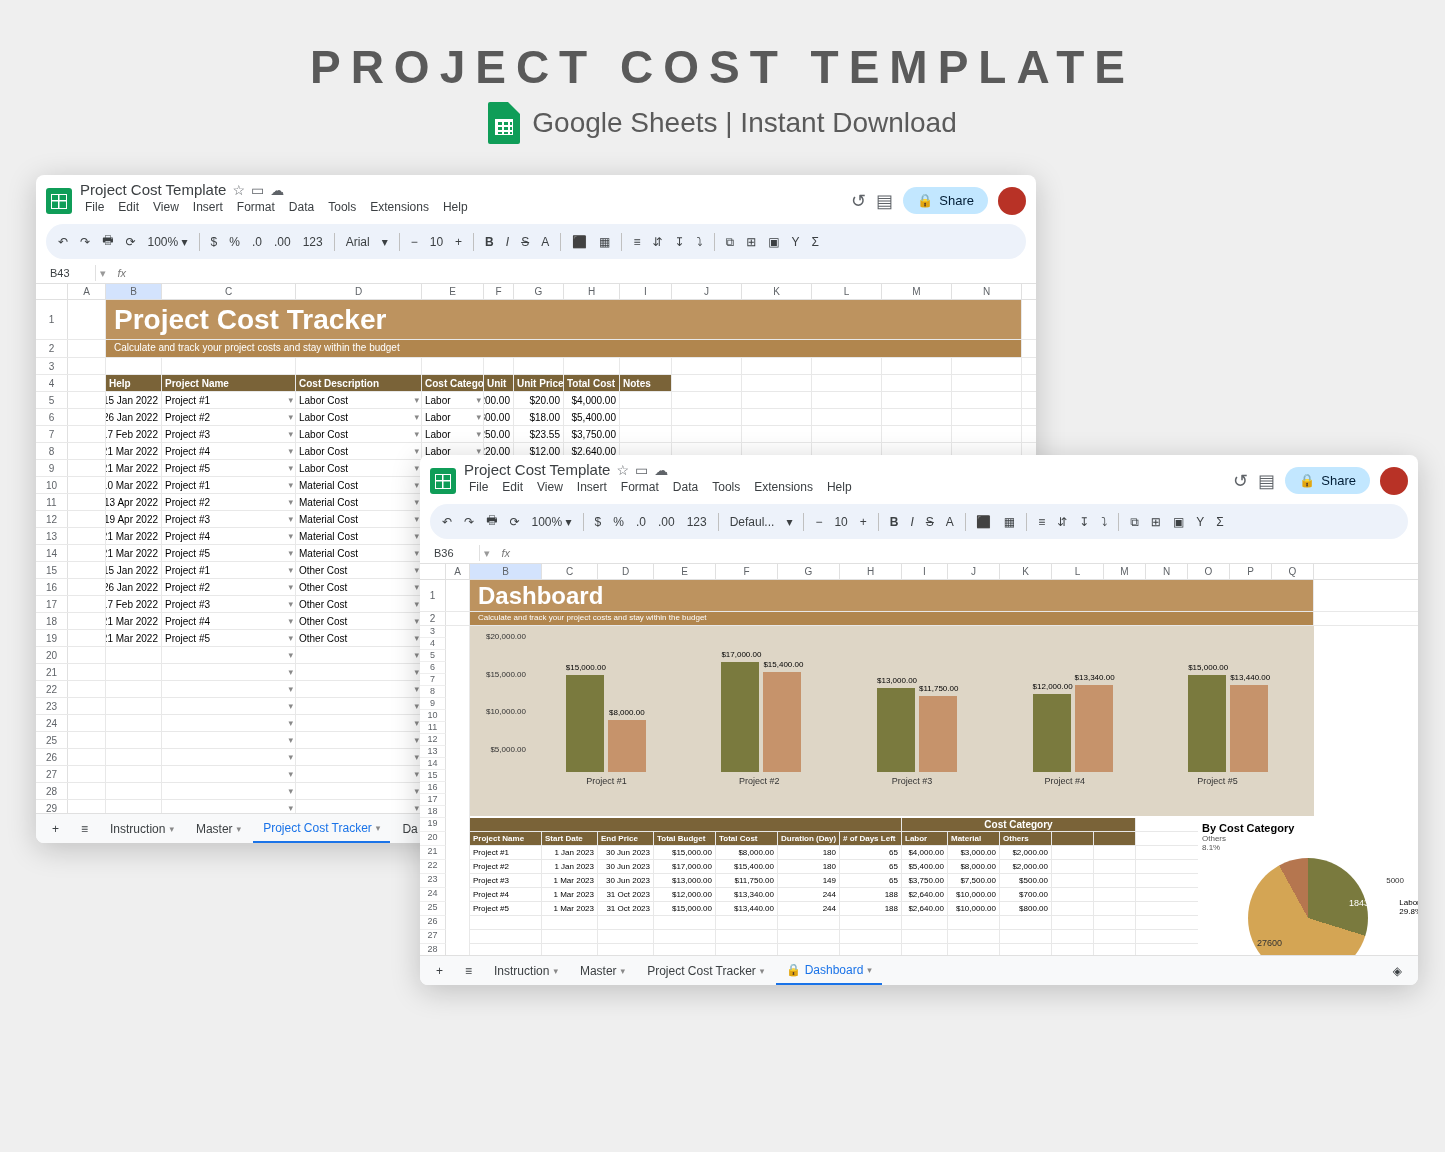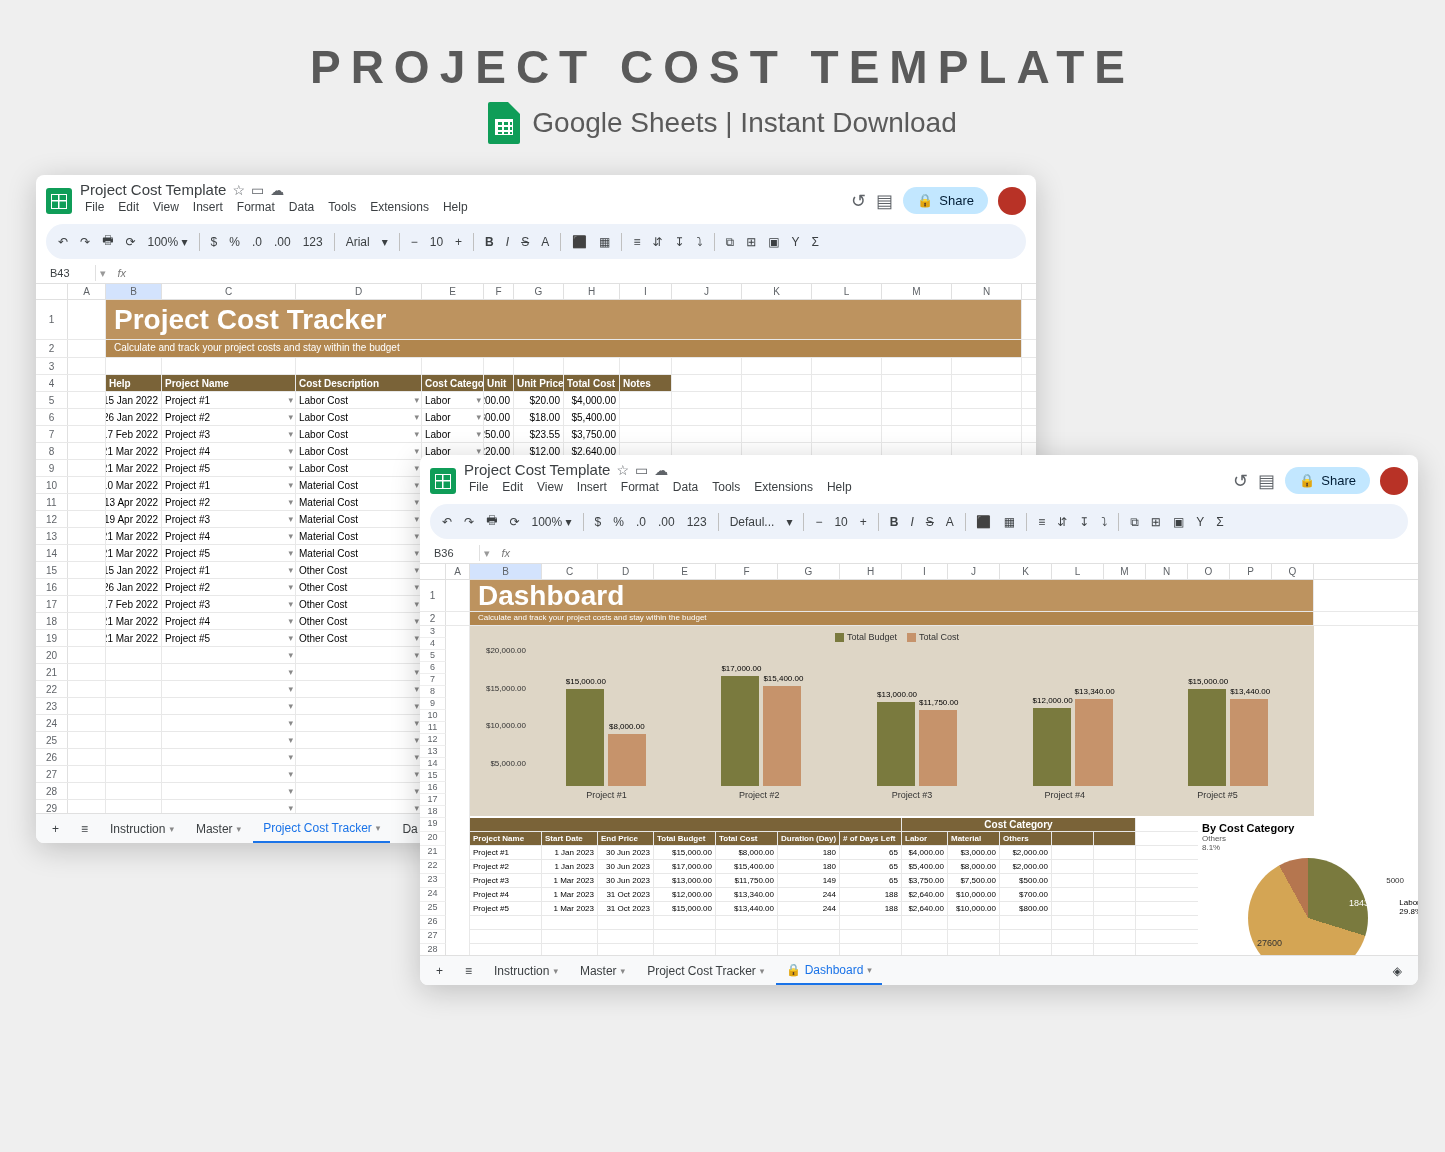--- a/index.html
+++ b/index.html
@@ -779,21 +779,21 @@
       <div class="colh" style="width:42px">M</div>
       <div class="colh" style="width:42px">N</div>
       <div class="colh" style="width:42px">O</div>
       <div class="colh" style="width:42px">P</div>
       <div class="colh" style="width:42px">Q</div>
     </div>
  <div class="sheet-body" id="body2" style="height:380px;overflow:hidden">
       <div class="row" style="height:32px">
         <div class="rownum" style="width:26px">1</div>
         <div class="cell" style="width:24px"></div>
-        <div class="cell banner banner-title" style="width:844px;font-size:28px">Dashboard</div>
+        <div class="cell banner banner-title" style="width:844px;font-size:24px">Dashboard</div>
       </div>
       <div class="row" style="height:14px">
         <div class="rownum" style="width:26px">2</div>
         <div class="cell" style="width:24px"></div>
         <div class="cell banner-sub" style="width:844px;font-size:8px">Calculate and track your project costs and stay within the budget</div>
       </div>
       <div style="display:flex">
         <div style="width:26px;flex-shrink:0">
           <div style="height:12px;font-size:9px;text-align:center;color:#5f6368;border-right:1px solid #e0e0e0;border-bottom:1px solid #eee">3</div>
           <div style="height:12px;font-size:9px;text-align:center;color:#5f6368;border-right:1px solid #e0e0e0;border-bottom:1px solid #eee">4</div>
@@ -808,21 +808,20 @@
           <div style="height:12px;font-size:9px;text-align:center;color:#5f6368;border-right:1px solid #e0e0e0;border-bottom:1px solid #eee">13</div>
           <div style="height:12px;font-size:9px;text-align:center;color:#5f6368;border-right:1px solid #e0e0e0;border-bottom:1px solid #eee">14</div>
           <div style="height:12px;font-size:9px;text-align:center;color:#5f6368;border-right:1px solid #e0e0e0;border-bottom:1px solid #eee">15</div>
           <div style="height:12px;font-size:9px;text-align:center;color:#5f6368;border-right:1px solid #e0e0e0;border-bottom:1px solid #eee">16</div>
           <div style="height:12px;font-size:9px;text-align:center;color:#5f6368;border-right:1px solid #e0e0e0;border-bottom:1px solid #eee">17</div>
           <div style="height:12px;font-size:9px;text-align:center;color:#5f6368;border-right:1px solid #e0e0e0;border-bottom:1px solid #eee">18</div>
         </div>
         <div class="cell" style="width:24px;height:192px"></div>
         <div style="width:844px">
           <div class="chart-area">
-            <div class="legend"><span class="sw" style="background:#7a7a3e"></span>Total Budget<span class="sw" style="background:#c6936b"></span>Total Cost</div>
             <div style="position:relative;padding-left:50px">
               <div class="ylabels">
                 <div>$20,000.00</div>
                 <div>$15,000.00</div>
                 <div>$10,000.00</div>
                 <div>$5,000.00</div>
               </div>
               <div class="chart">
                 <div class="bars-group">
                   <div class="bar" style="height:97.5px;background:#7a7a3e">

